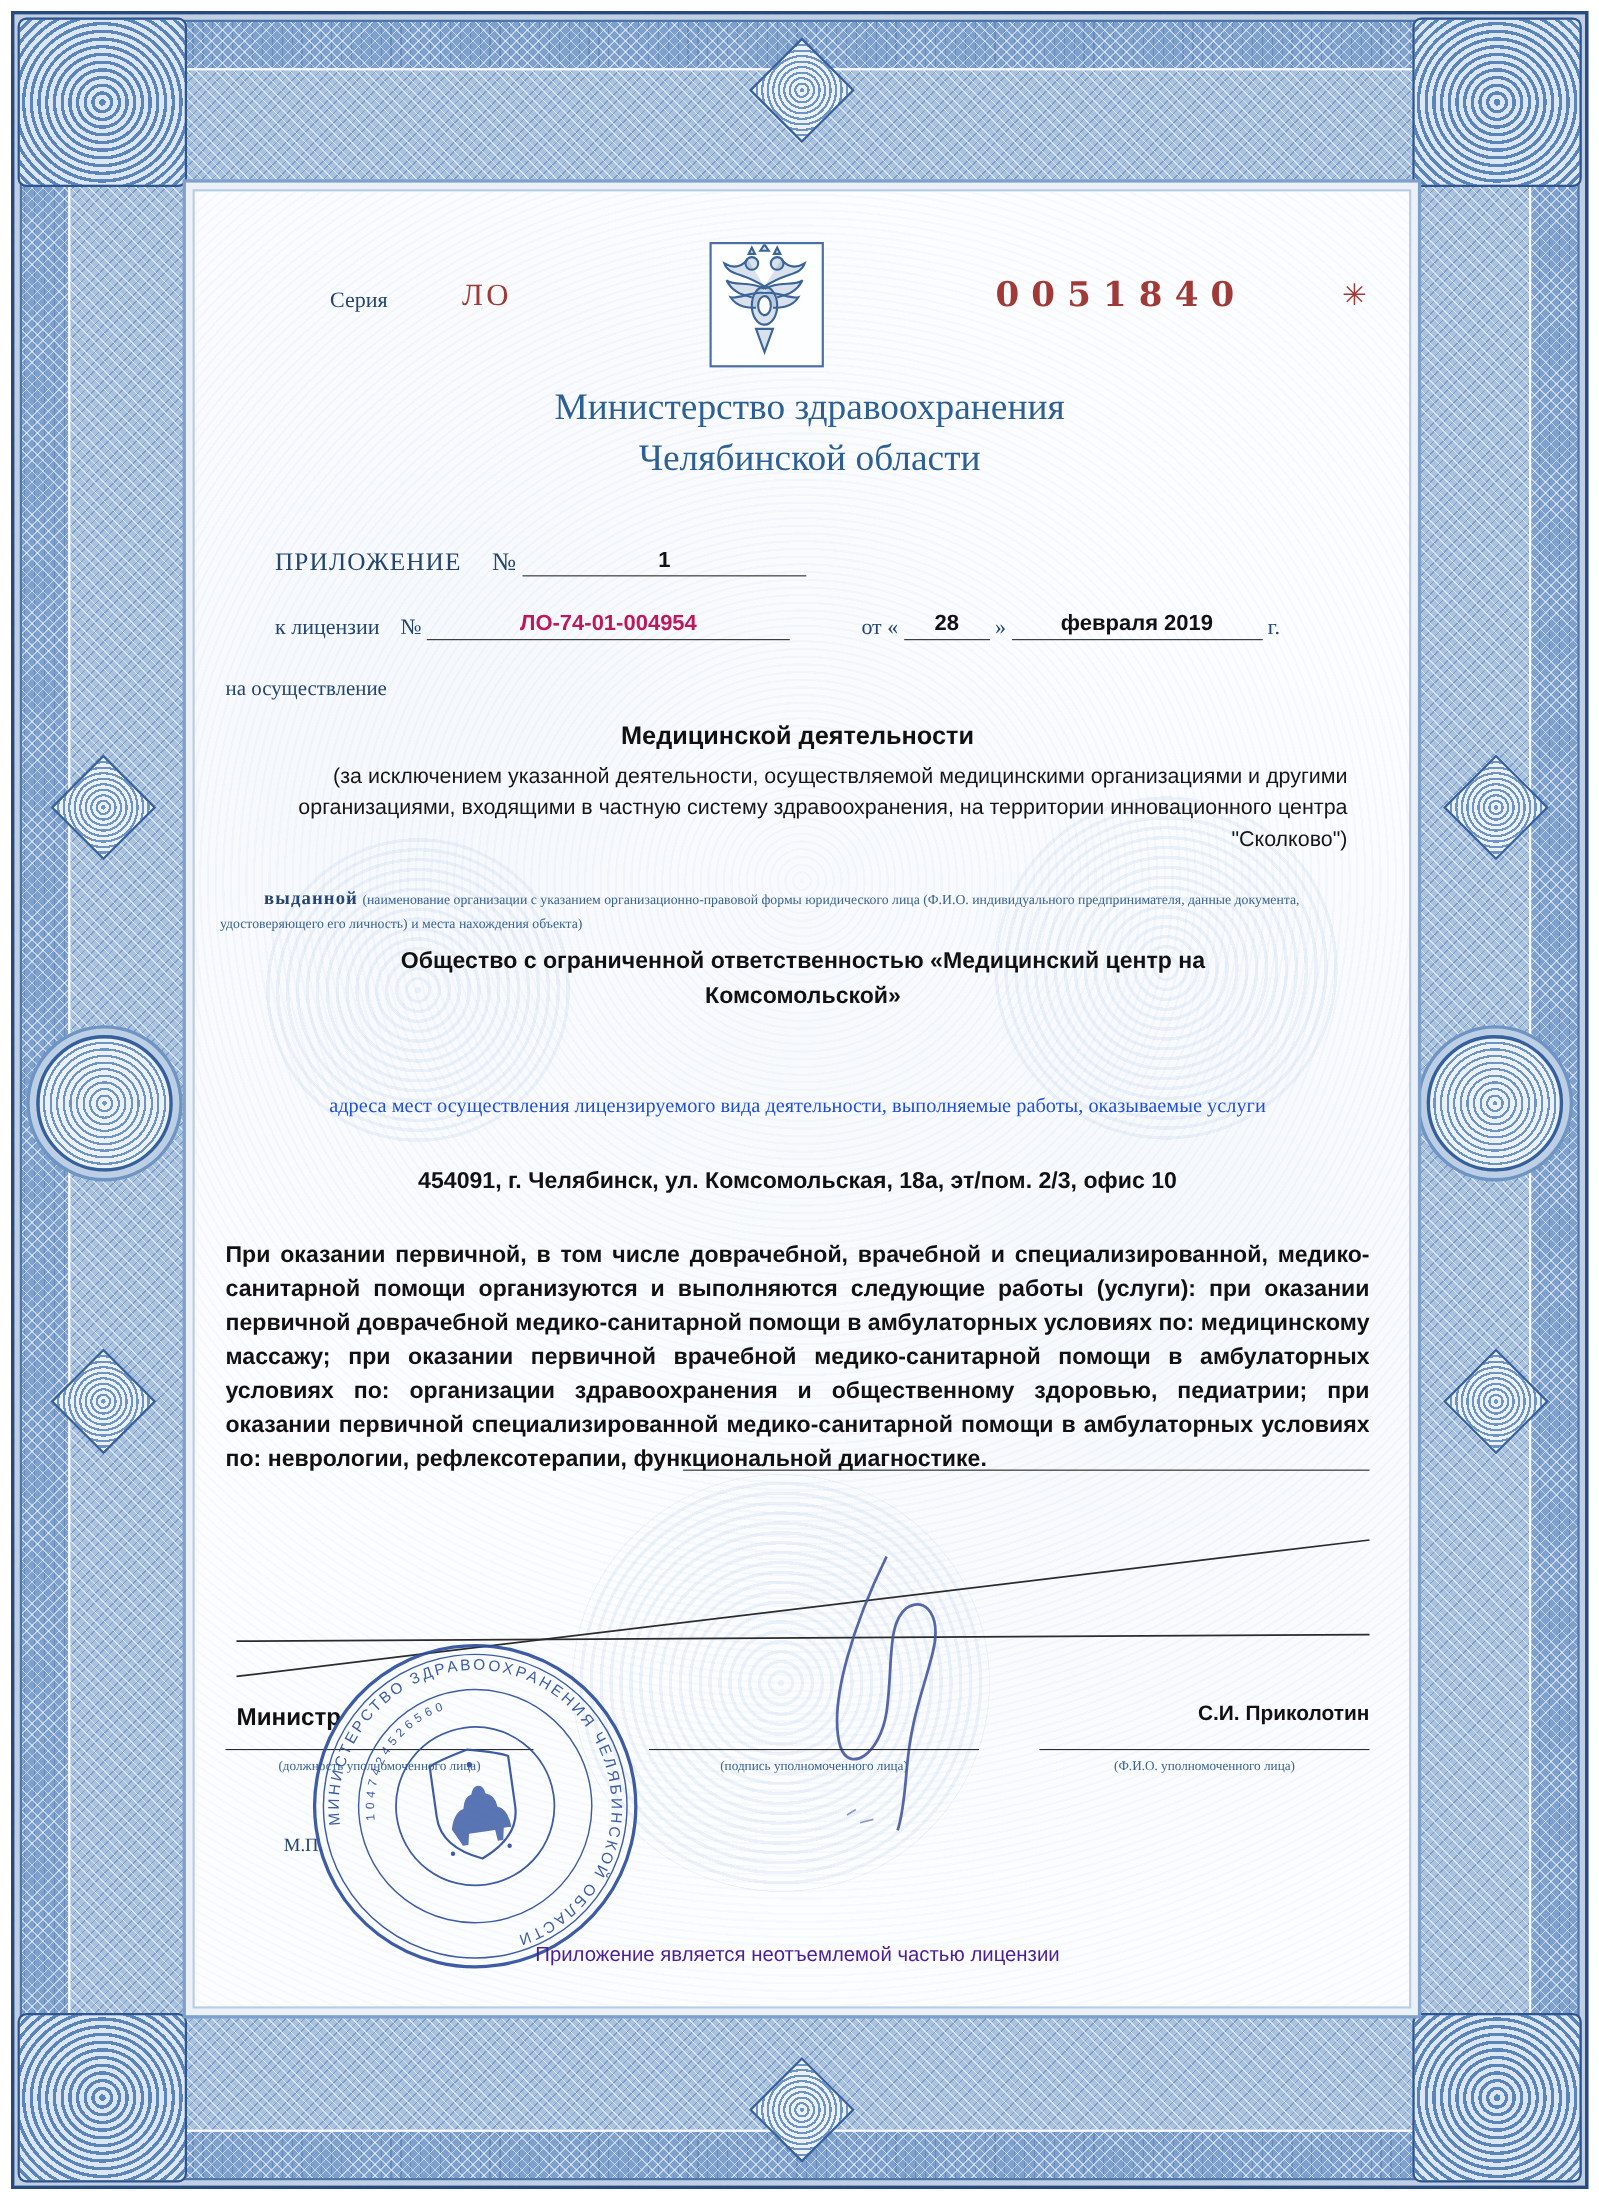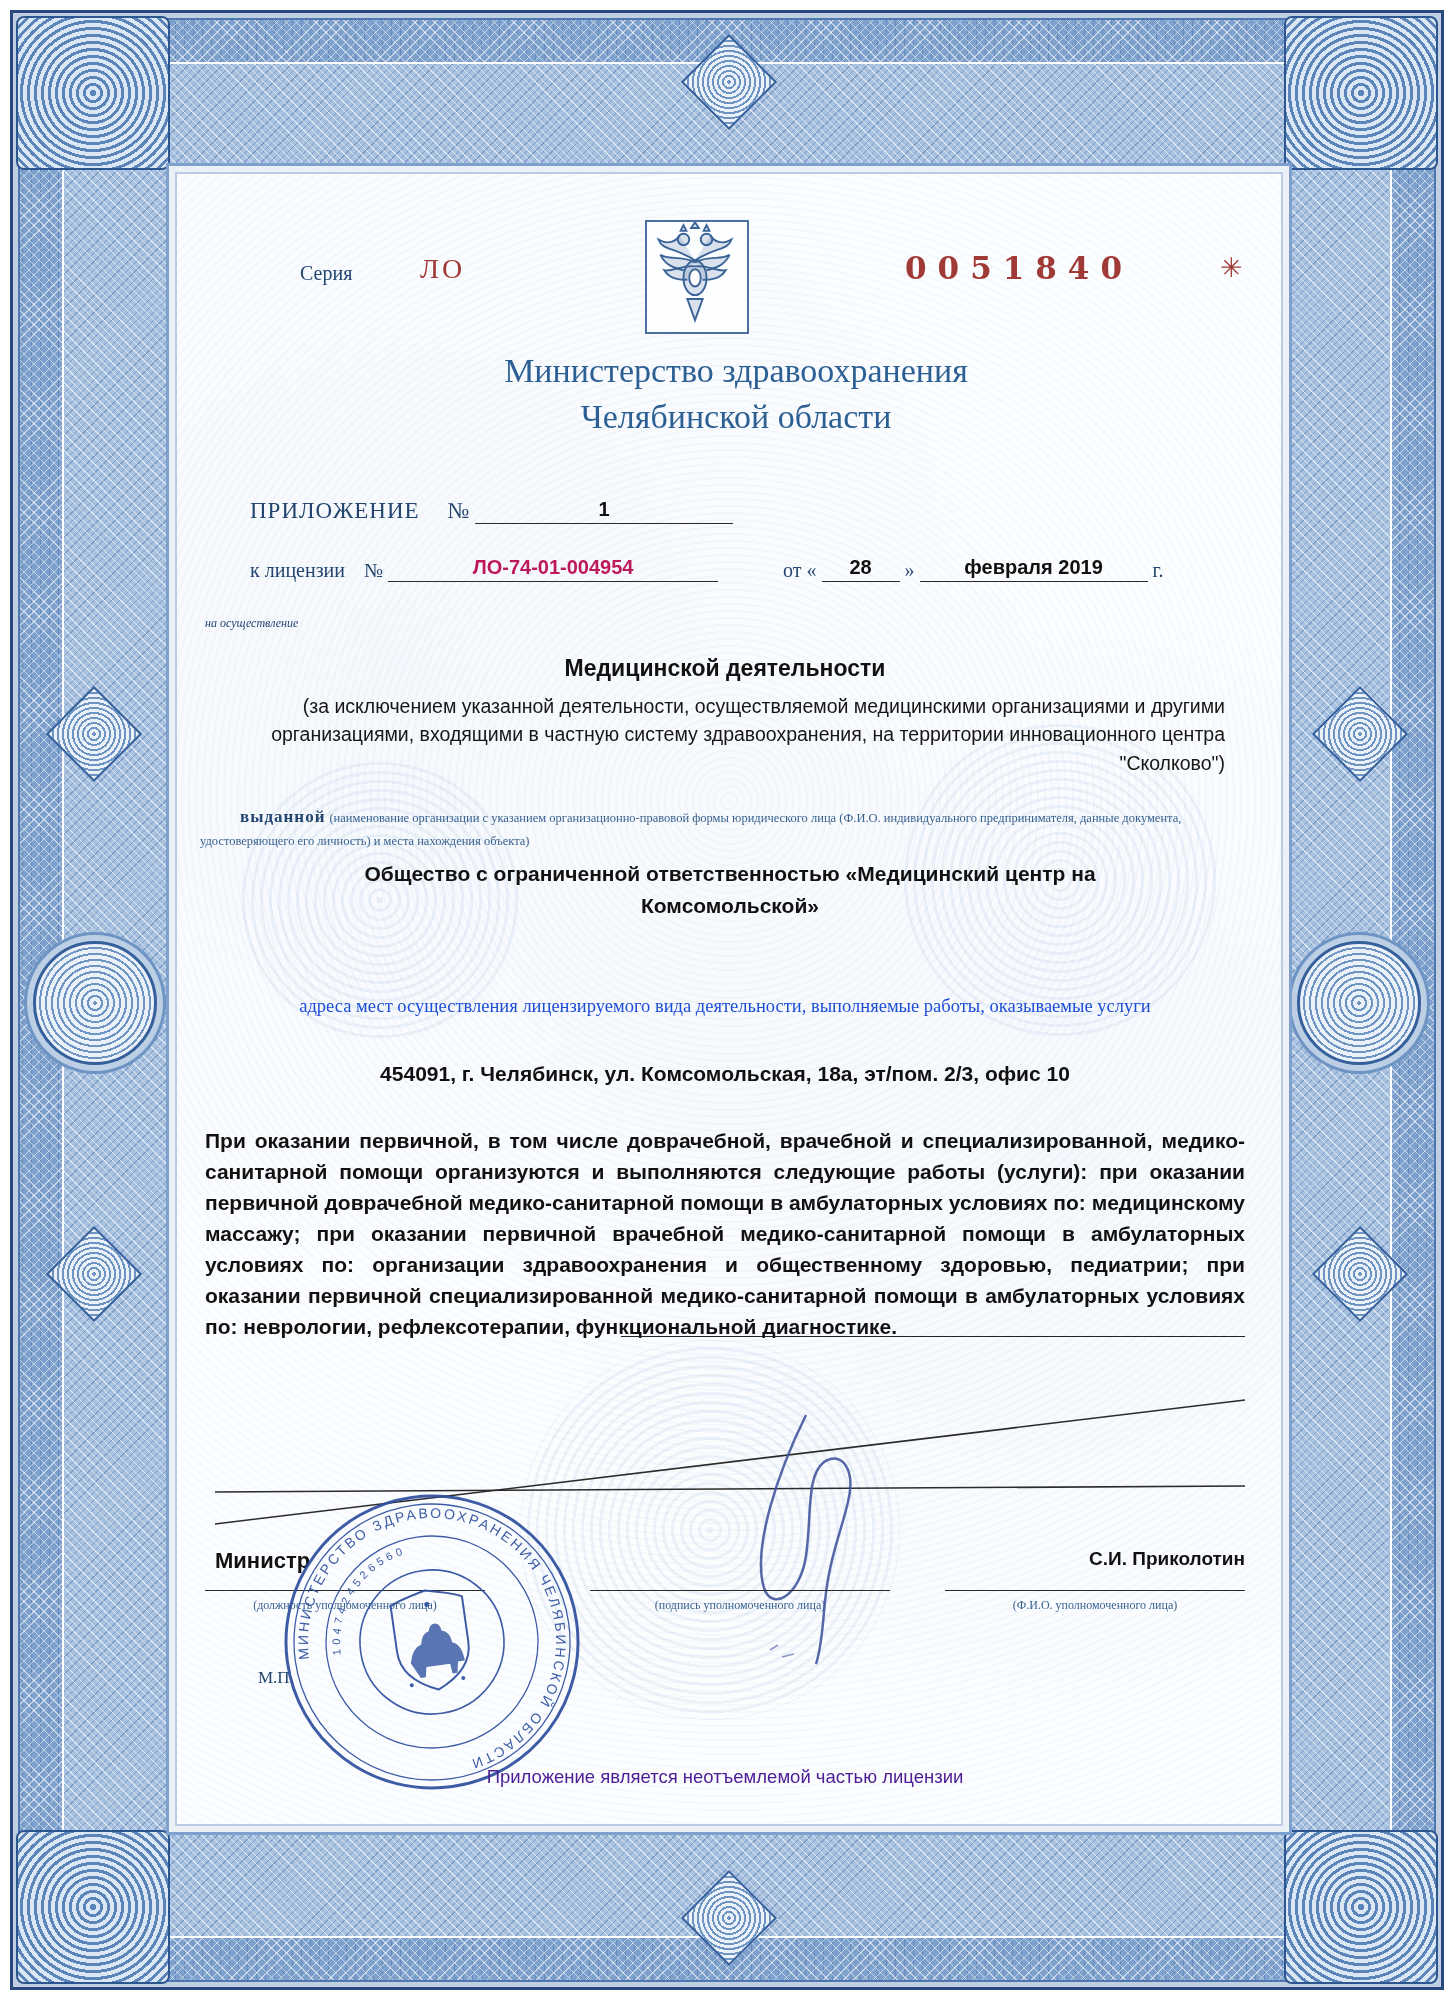--- a/index.html
+++ b/index.html
@@ -117,21 +117,21 @@
       <span class="serifblue">к лицензии</span>
       <span class="serifblue" style="margin-left:14px;">№</span>
       <span class="fill-line sans" style="width:330px;font-weight:bold;color:#be185d;">ЛО-74-01-004954</span>
       <span class="serifblue" style="margin-left:60px;">от «</span>
       <span class="fill-line sans" style="width:78px;font-weight:bold;color:#111;">28</span>
       <span class="serifblue">»</span>
       <span class="fill-line sans" style="width:228px;font-weight:bold;color:#111;">февраля 2019</span>
       <span class="serifblue">г.</span>
     </div>
 
-    <span class="abs serifblue" style="left:205px;top:616px;font-size:12px;font-style:italic;">на осуществление</span>
+    <span class="abs serifblue" style="left:205px;top:616px;font-size:19px;">на осуществление</span>
 
     <div class="abs sans center" style="left:205px;top:655px;width:1040px;font-size:23px;font-weight:bold;color:#111;">Медицинской деятельности</div>
     <div class="abs sans center" style="left:225px;top:692px;width:1000px;font-size:19.5px;color:#161616;line-height:1.45;text-align:right;">(за исключением указанной деятельности, осуществляемой медицинскими организациями и другими организациями, входящими в частную систему здравоохранения, на территории инновационного центра "Сколково")</div>
 
     <div class="abs" style="left:200px;top:806px;width:1050px;line-height:1.35;">
       <span class="serifblue" style="font-size:17px;font-weight:bold;letter-spacing:1px;margin-left:40px;">выданной</span>
       <span class="smallnote">(наименование организации с указанием организационно-правовой формы юридического лица (Ф.И.О. индивидуального предпринимателя, данные документа, удостоверяющего его личность) и места нахождения объекта)</span>
     </div>
 
     <div class="abs sans center" style="left:300px;top:858px;width:860px;font-size:21px;font-weight:bold;color:#111;line-height:1.5;">Общество с ограниченной ответственностью «Медицинский центр на Комсомольской»</div>

